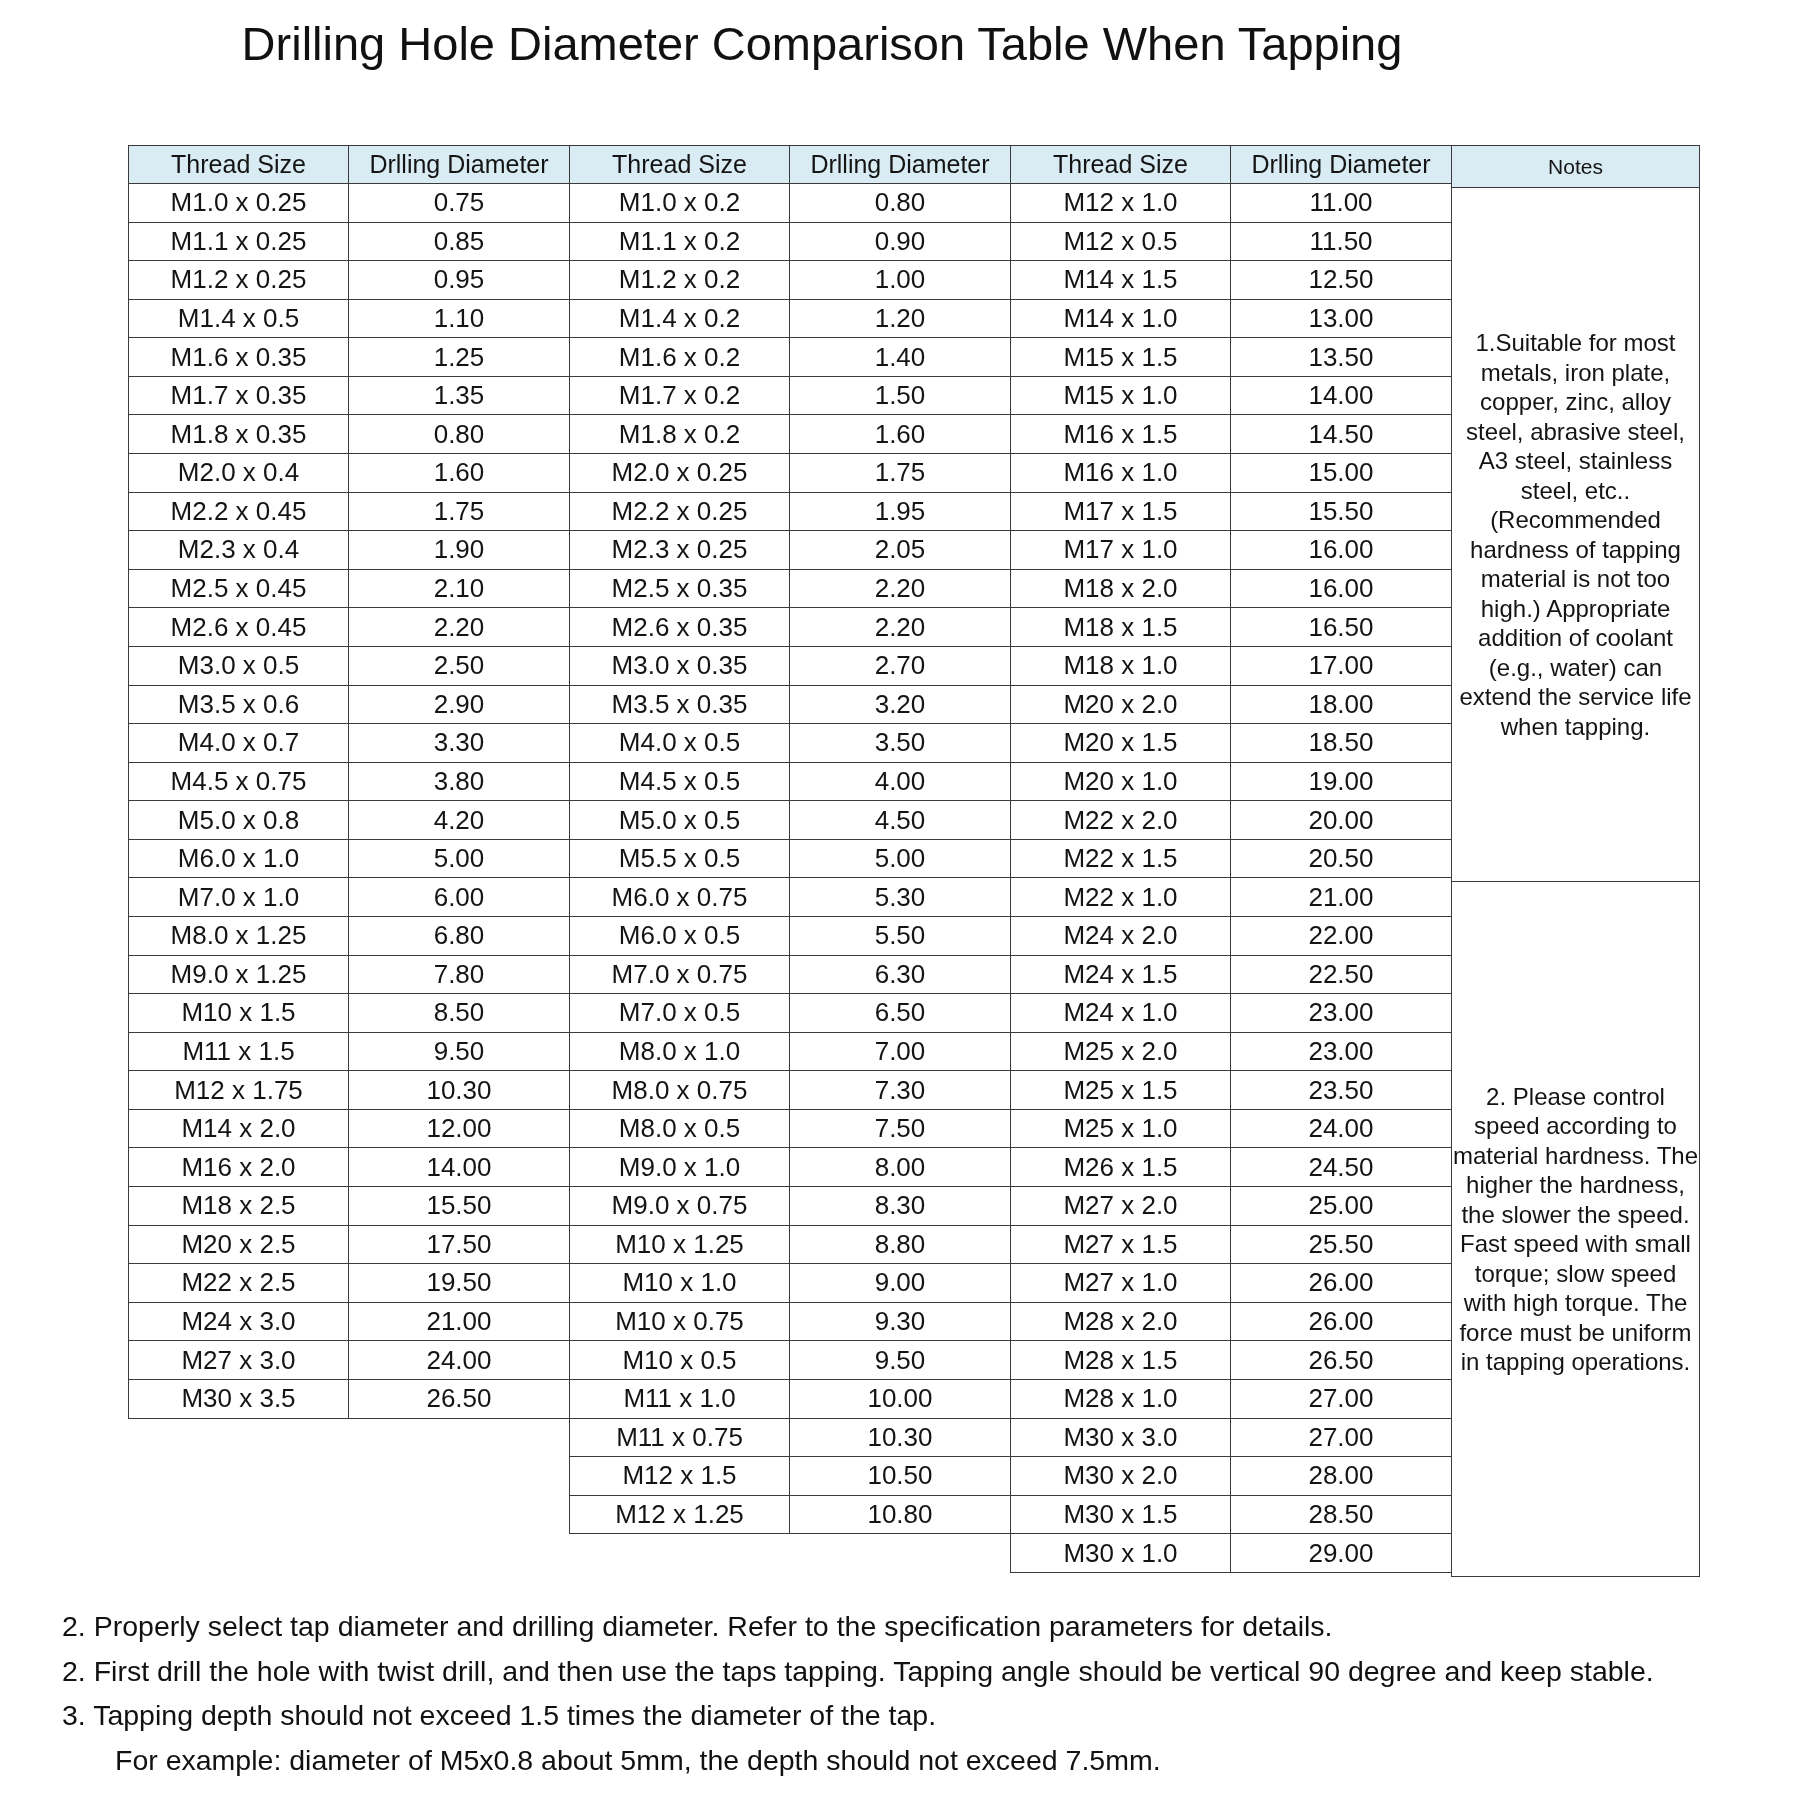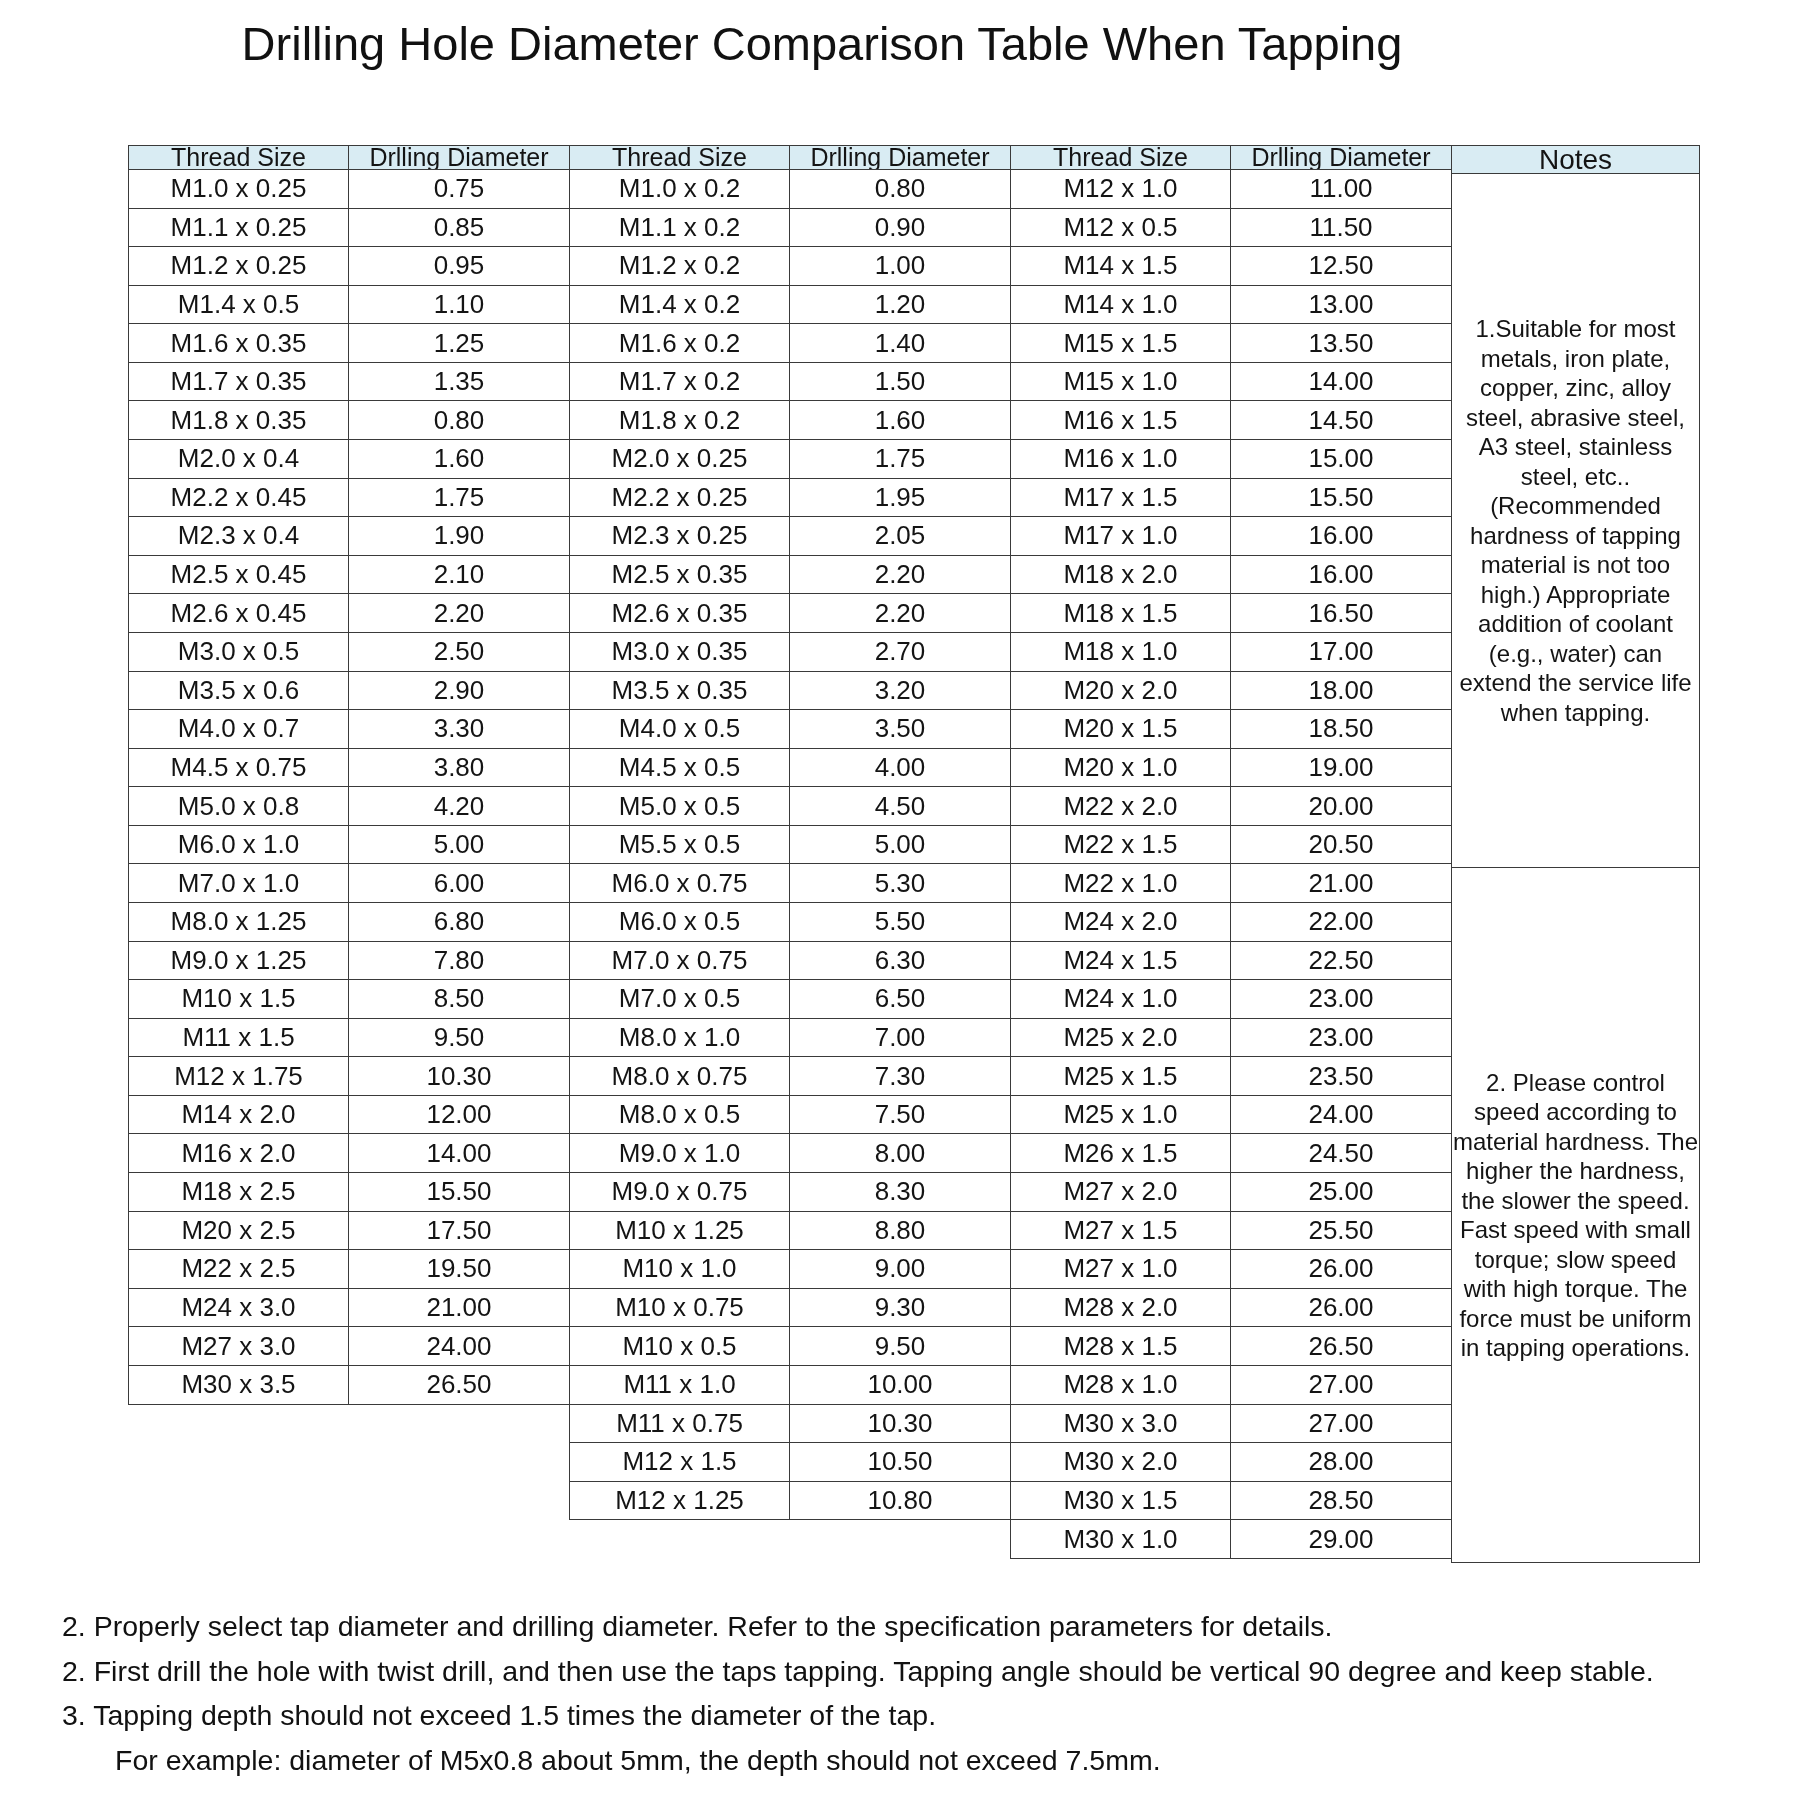--- a/index.html
+++ b/index.html
@@ -11,33 +11,33 @@
     position:absolute;top:16px;left:0;width:1572px;text-align:center;
     font-size:47px;font-weight:400;letter-spacing:0px;color:#111;padding-left:36px;
   }
   .dtable{position:absolute;left:128px;top:145px;display:flex;align-items:flex-start;}
   .cgroup,.ngroup{
     display:flex;flex-direction:column;
     border-top:1px solid #3a3a3a;border-left:1px solid #3a3a3a;background:#fff;
   }
   .cgroup + .cgroup, .cgroup + .ngroup{margin-left:-1px;}
   .row{display:flex;height:38.58px;}
-  .row.hrow{height:24px;justify-content:flex-end;}
+  .row.hrow{height:38px;justify-content:flex-end;}
   .cell{
     box-sizing:border-box;border-right:1px solid #3a3a3a;border-bottom:1px solid #3a3a3a;
     display:flex;align-items:center;justify-content:center;
     font-size:26px;white-space:nowrap;overflow:hidden;
   }
   .ct{width:220px;}
   .cd{width:221px;}
   .hcell{background:#d9ecf3;font-size:25px;}
   .ngroup{width:248px;}
   .nh{
-    box-sizing:border-box;height:28px;border-right:1px solid #3a3a3a;border-bottom:1px solid #3a3a3a;
-    display:flex;align-items:center;justify-content:center;background:#d9ecf3;font-size:28px;
+    box-sizing:border-box;height:42px;border-right:1px solid #3a3a3a;border-bottom:1px solid #3a3a3a;
+    display:flex;align-items:center;justify-content:center;background:#d9ecf3;font-size:21px;
   }
   .ncell{
     box-sizing:border-box;height:694.44px;border-right:1px solid #3a3a3a;border-bottom:1px solid #3a3a3a;
     display:flex;align-items:center;justify-content:center;
     text-align:center;font-size:24px;line-height:29.5px;padding:4px 1px;color:#141414;
   }
   .footnotes{position:absolute;left:62px;top:1604px;font-size:28.5px;color:#111;}
   .fline{height:44.5px;line-height:44.5px;white-space:nowrap;}
   .fline.indent{padding-left:53px;}
 </style>

